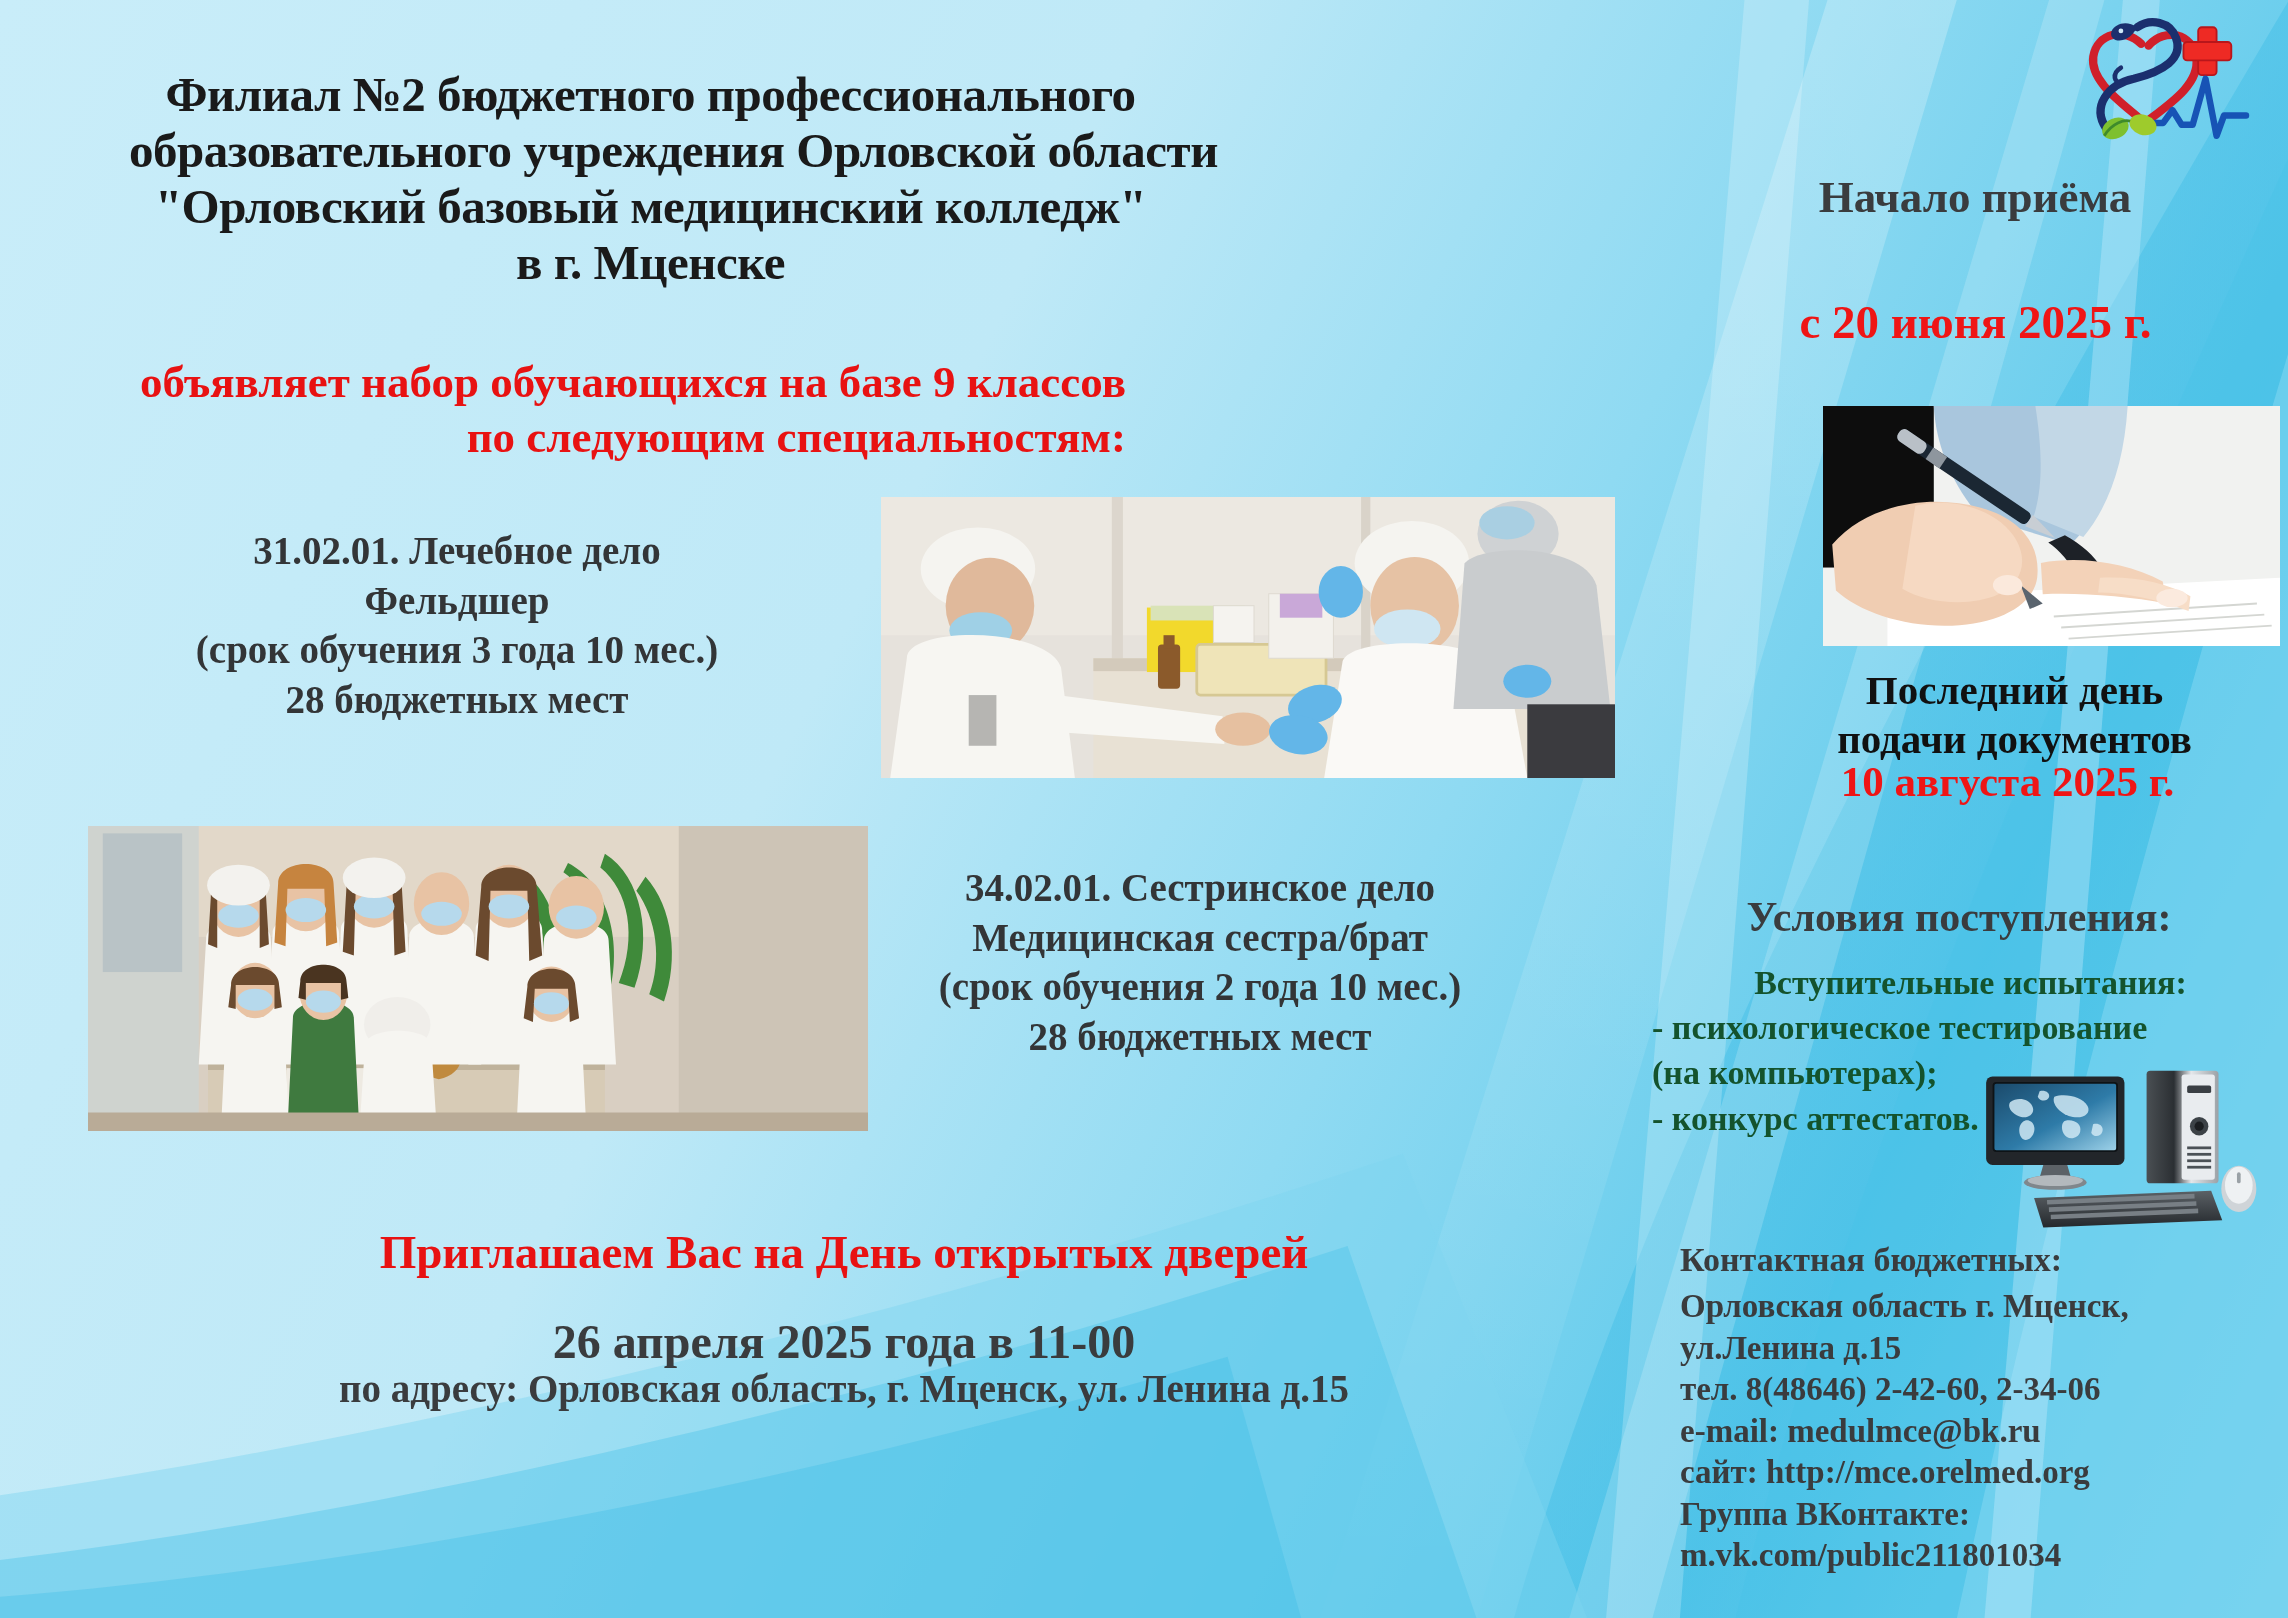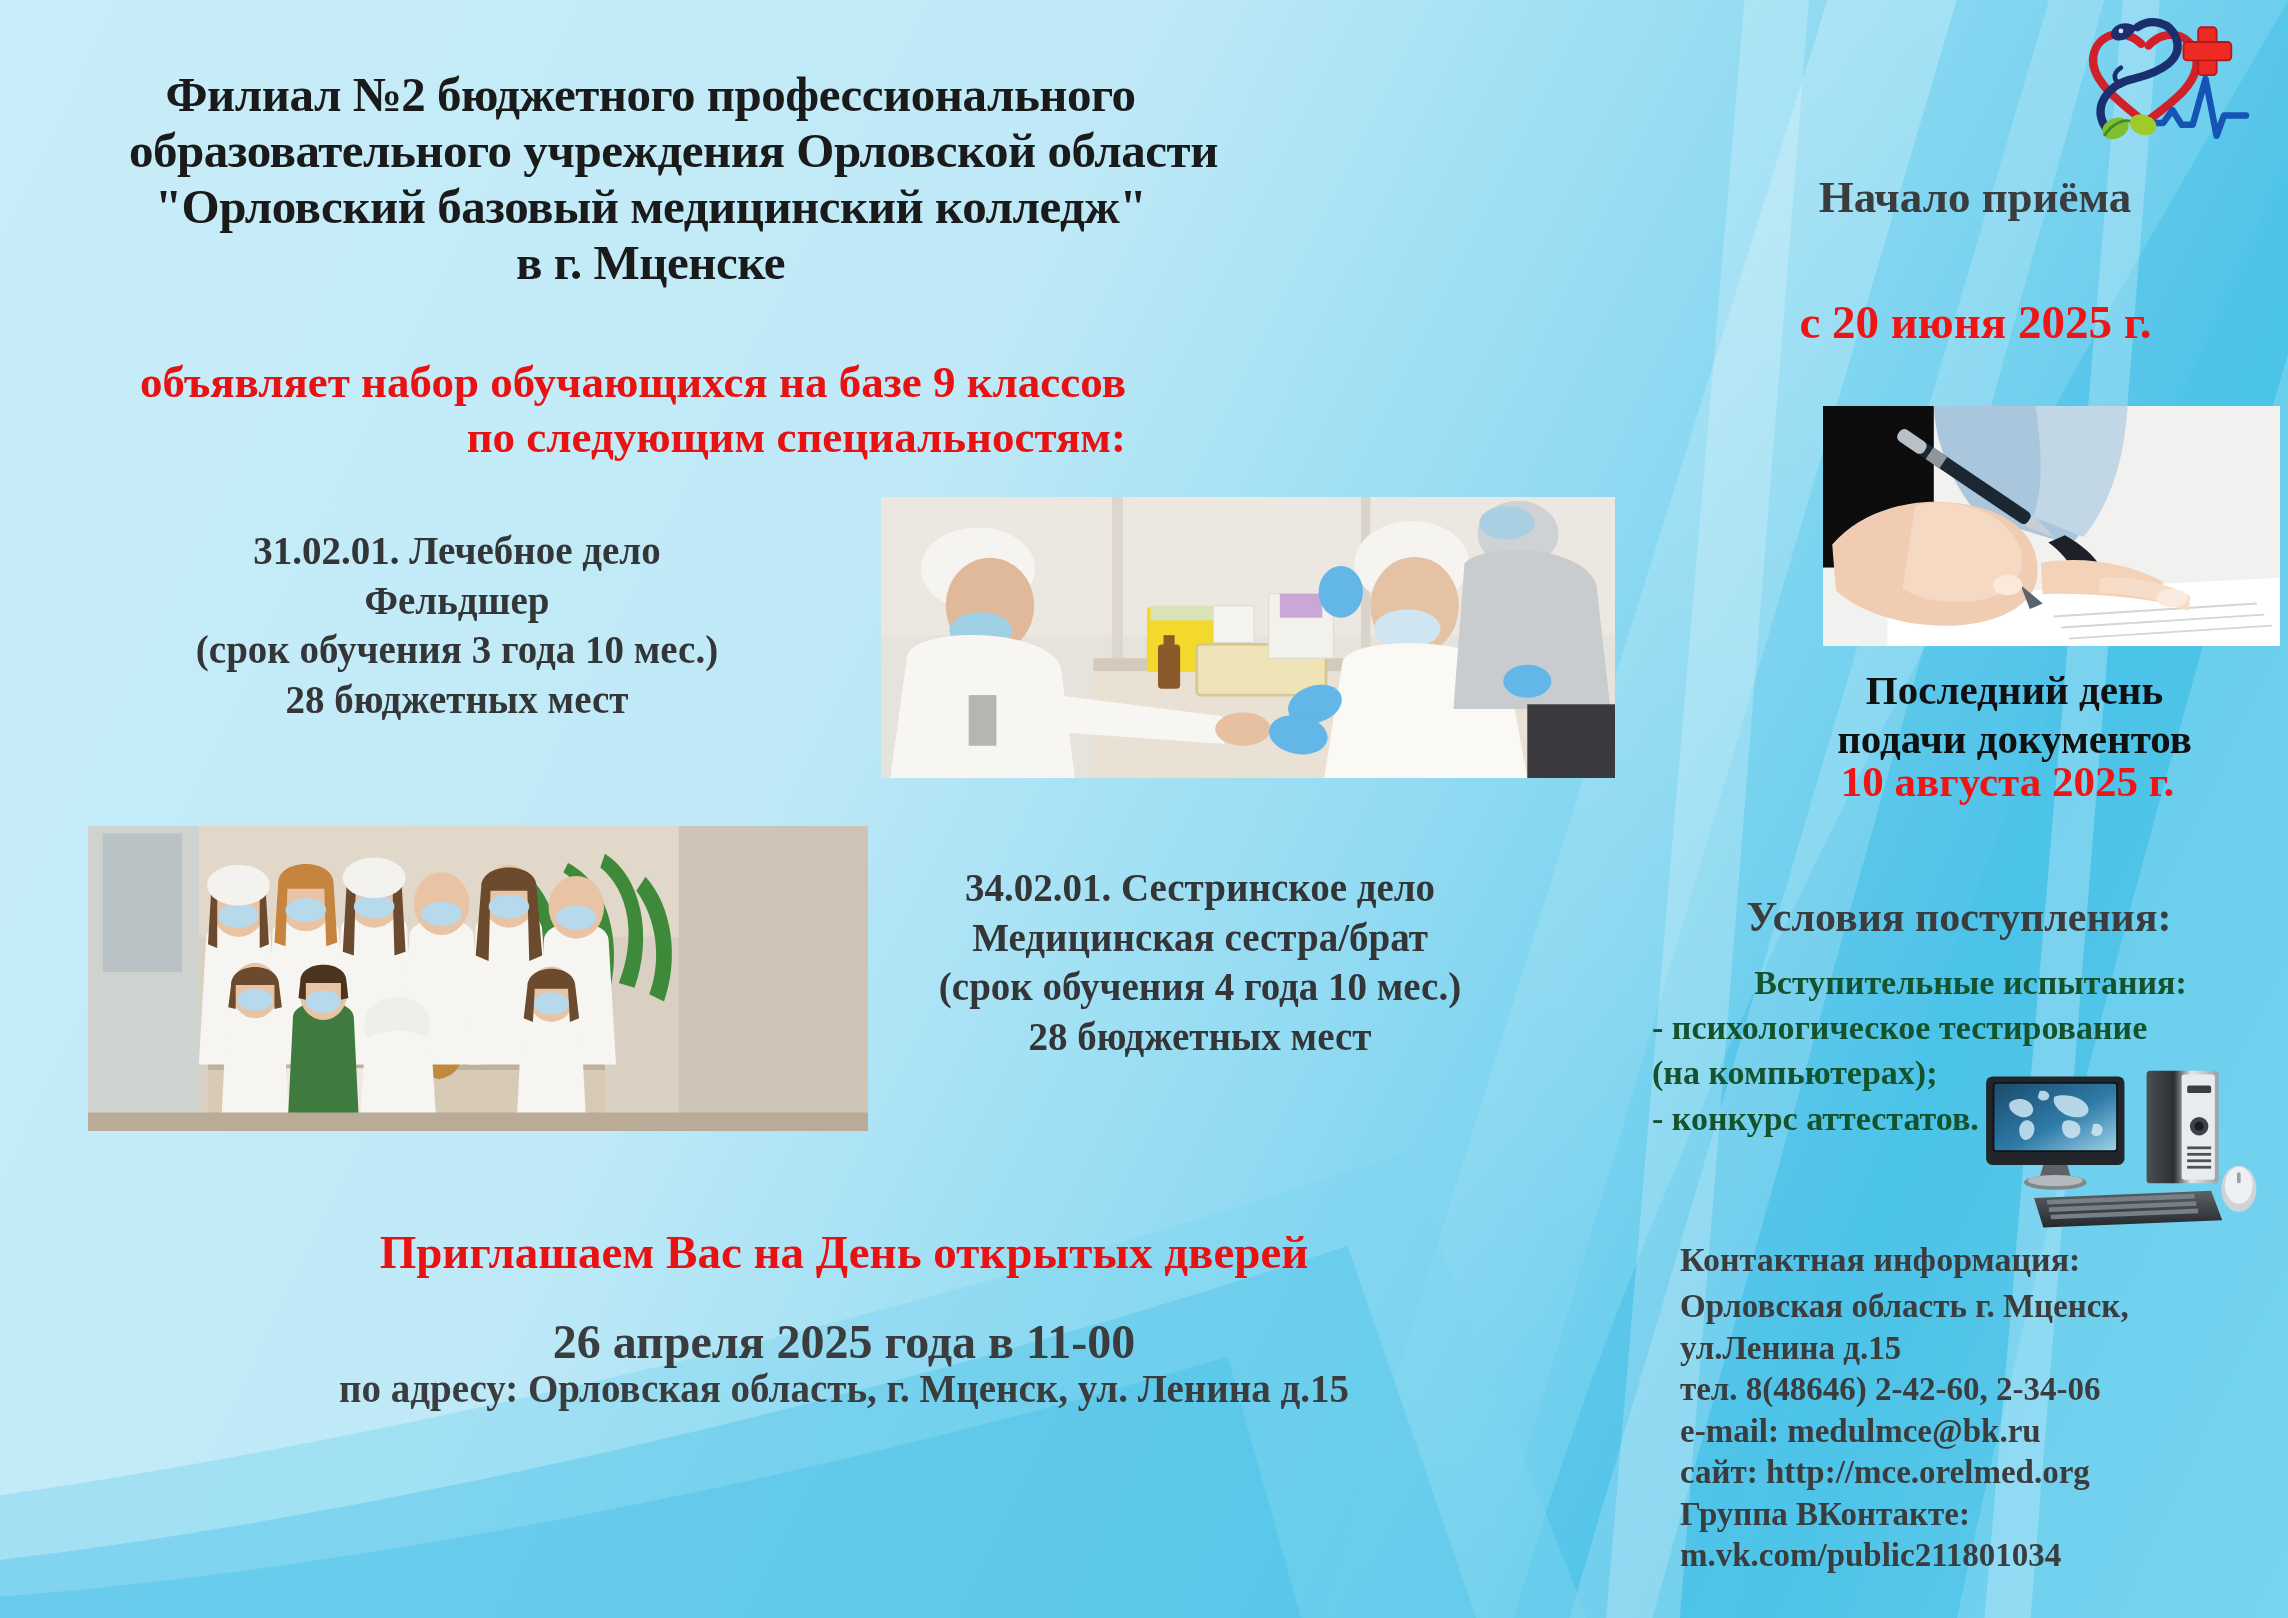--- a/index.html
+++ b/index.html
@@ -207,21 +207,21 @@
     <div class="spec" id="spec-1">
       <span class="tl">31.02.01. Лечебное дело</span>
       <span class="tl">Фельдшер</span>
       <span class="tl">(срок обучения 3 года 10 мес.)</span>
       <span class="tl">28 бюджетных мест</span>
     </div>
 
     <div class="spec" id="spec-2">
       <span class="tl">34.02.01. Сестринское дело</span>
       <span class="tl">Медицинская сестра/брат</span>
-      <span class="tl">(срок обучения 4 года 10 мес.)</span>
+      <span class="tl">(срок обучения 2 года 10 мес.)</span>
       <span class="tl">28 бюджетных мест</span>
     </div>
 
     <div class="photo" id="photo-lab">
       <svg viewBox="0 0 795 305" preserveAspectRatio="none">
         <rect width="795" height="305" fill="#e6e2dc"></rect>
         <rect x="0" y="0" width="795" height="150" fill="#ece8e1"></rect>
         <rect x="250" y="0" width="12" height="305" fill="#dcd6cd"></rect>
         <rect x="520" y="0" width="10" height="200" fill="#d9d3c9"></rect>
 
@@ -507,21 +507,21 @@
         <rect x="80" y="150" width="160" height="5" transform="rotate(-2.4 80 150)"></rect>
         <rect x="82" y="158" width="160" height="5" transform="rotate(-2.4 82 158)"></rect>
       </g>
 
       <ellipse cx="286" cy="130" rx="19" ry="25" fill="#cfd4d8"></ellipse>
       <ellipse cx="286" cy="126" rx="15" ry="20" fill="#eef1f3"></ellipse>
       <rect x="284" y="112" width="4" height="12" rx="2" fill="#9aa1a6"></rect>
     </svg>
   </div>
 
-  <div id="contact-head">Контактная информация:</div>
+  <div id="contact-head">Контактная бюджетных:</div>
   <div id="contact-list">
     <span class="li">Орловская область г. Мценск,</span>
     <span class="li">ул.Ленина д.15</span>
     <span class="li">тел. 8(48646) 2-42-60, 2-34-06</span>
     <span class="li">e-mail:  medulmce@bk.ru</span>
     <span class="li">сайт: http://mce.orelmed.org</span>
     <span class="li">Группа ВКонтакте:</span>
     <span class="li">m.vk.com/public211801034</span>
   </div>
 

